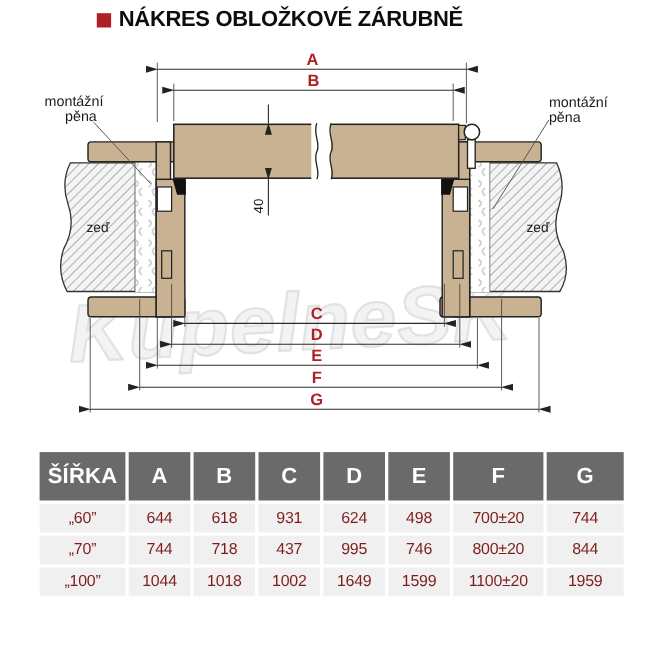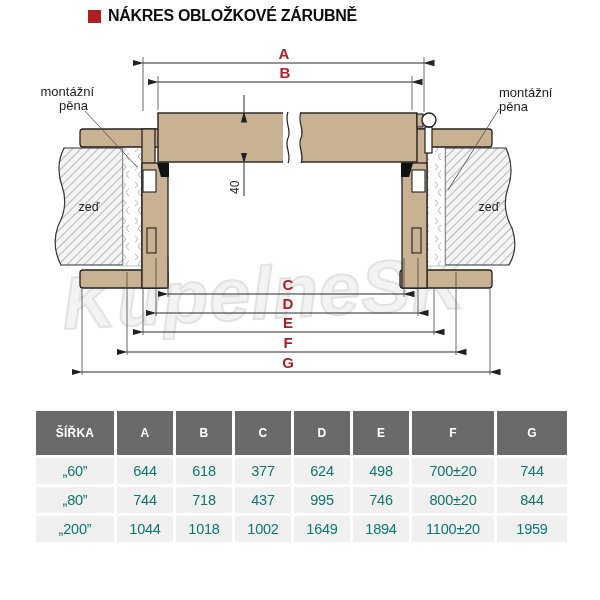--- a/index.html
+++ b/index.html
@@ -1,33 +1,33 @@
 <!DOCTYPE html>
 <html><head>
 <meta charset="utf-8">
 <style>
   html,body{margin:0;padding:0;background:#ffffff;}
   .page{position:relative;width:600px;height:600px;background:#fff;overflow:hidden;
         font-family:"Liberation Sans",sans-serif;}
   
   .title-row{position:absolute;left:88px;top:7px;display:flex;align-items:center;z-index:3;}
   .bullet{width:13px;height:13px;background:#b01f24;margin-right:7px;flex:0 0 auto;}
-  .title{font-size:16px;font-weight:bold;color:#0d0d0d;letter-spacing:-0.3px;white-space:nowrap;}
+  .title{font-size:20px;font-weight:bold;color:#0d0d0d;letter-spacing:-0.3px;white-space:nowrap;}
   
   .watermark{position:absolute;left:62px;top:248px;width:500px;z-index:1;
     font-style:italic;font-weight:bold;font-size:74px;letter-spacing:1px;
     color:#f3f3f3;-webkit-text-stroke:2px #e2e2e2;transform:rotate(-3deg);
     white-space:nowrap;user-select:none;}
   .diagram-svg{position:absolute;left:0;top:0;z-index:2;}
   
   .size-table{position:absolute;left:33px;top:408px;z-index:3;
     border-collapse:separate;border-spacing:3px;table-layout:fixed;}
-  .size-table th{background:#6a6a6a;color:#ffffff;font-size:12px;font-weight:bold;
+  .size-table th{background:#6a6a6a;color:#ffffff;font-size:20px;font-weight:bold;
     height:42px;text-align:center;letter-spacing:0.2px;}
-  .size-table td{background:#f0f0f0;color:#0f766e;font-size:14.5px;height:24px;
+  .size-table td{background:#f0f0f0;color:#7f1d1d;font-size:14.5px;height:24px;
     text-align:center;letter-spacing:-0.2px;}
 </style>
 </head>
 <body>
 
 <div class="page">
 
   <div class="title-row">
     <span class="bullet"></span>
     <span class="title">NÁKRES OBLOŽKOVÉ ZÁRUBNĚ</span>
@@ -170,42 +170,42 @@
         <th>E</th>
         <th>F</th>
         <th>G</th>
       </tr>
     </thead>
     <tbody>
       <tr>
         <td>„60”</td>
         <td>644</td>
         <td>618</td>
-        <td>377</td>
+        <td>931</td>
         <td>624</td>
         <td>498</td>
         <td>700±20</td>
         <td>744</td>
       </tr>
       <tr>
-        <td>„80”</td>
+        <td>„70”</td>
         <td>744</td>
         <td>718</td>
         <td>437</td>
         <td>995</td>
         <td>746</td>
         <td>800±20</td>
         <td>844</td>
       </tr>
       <tr>
-        <td>„200”</td>
+        <td>„100”</td>
         <td>1044</td>
         <td>1018</td>
         <td>1002</td>
         <td>1649</td>
-        <td>1894</td>
+        <td>1599</td>
         <td>1100±20</td>
         <td>1959</td>
       </tr>
     </tbody>
   </table>
 
 </div>
 
 </body></html>

